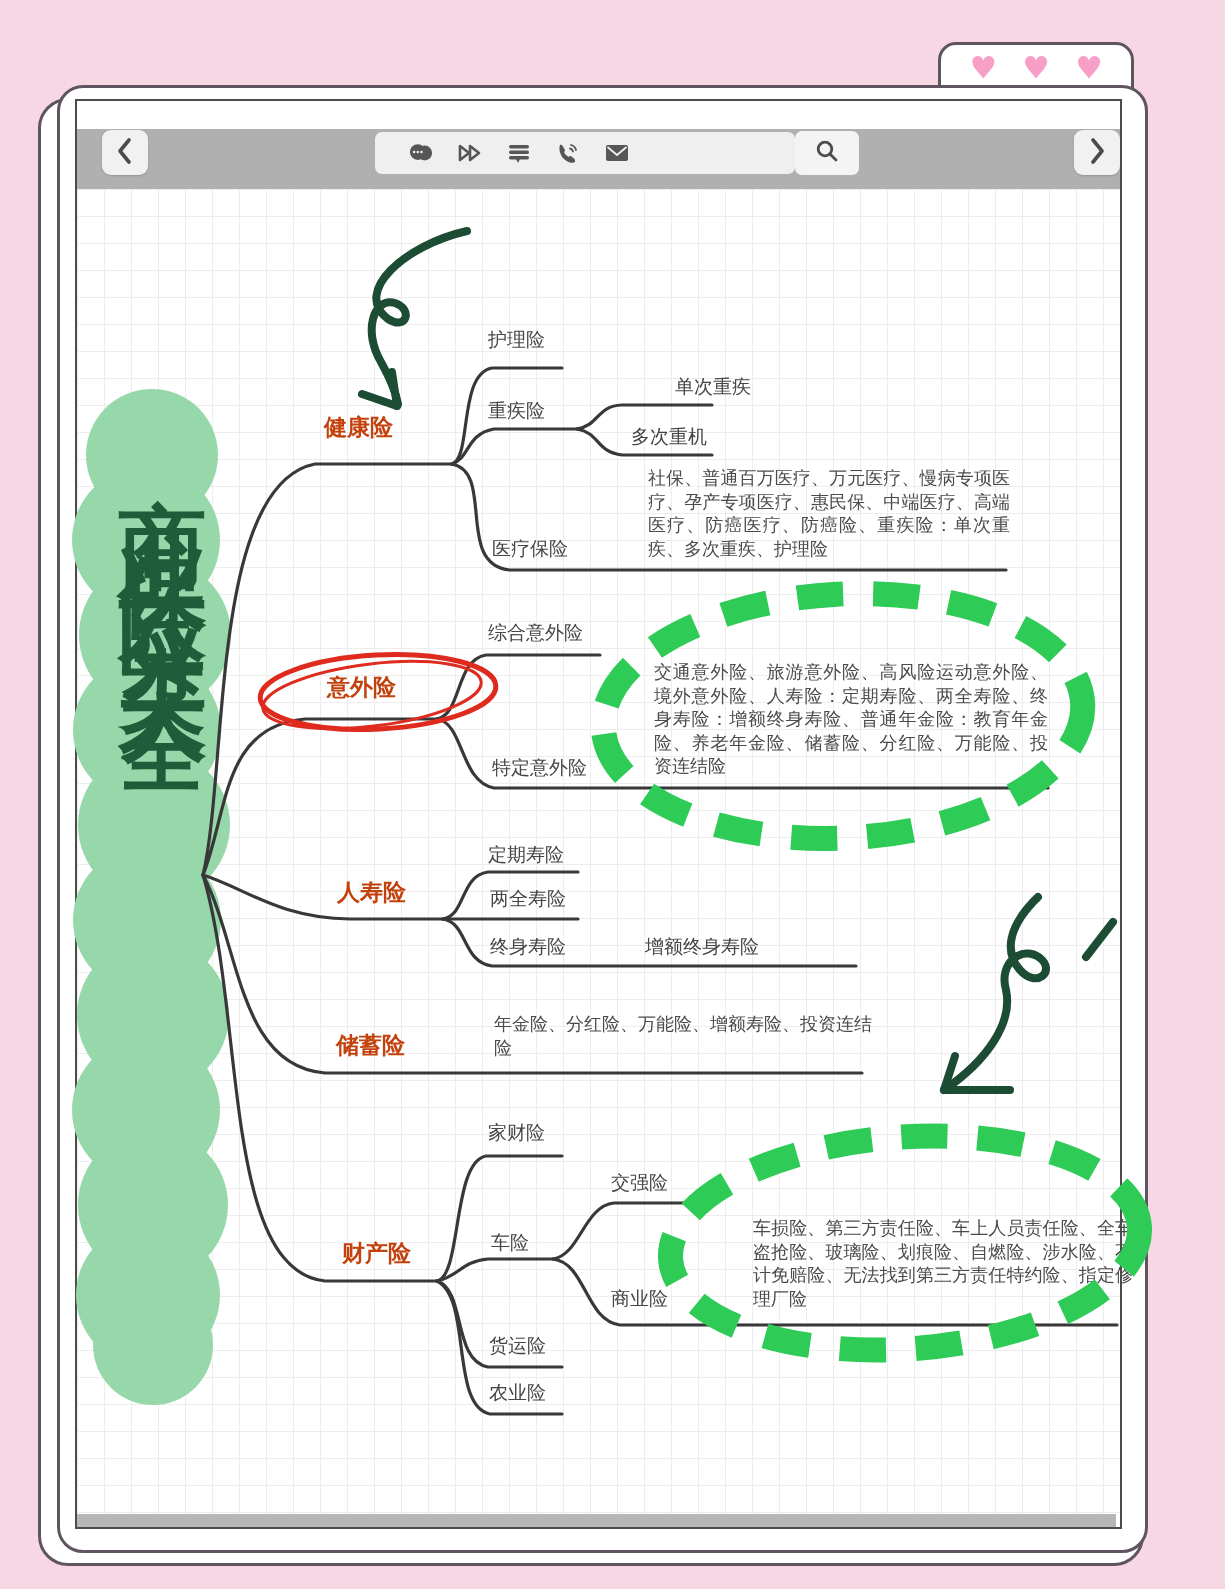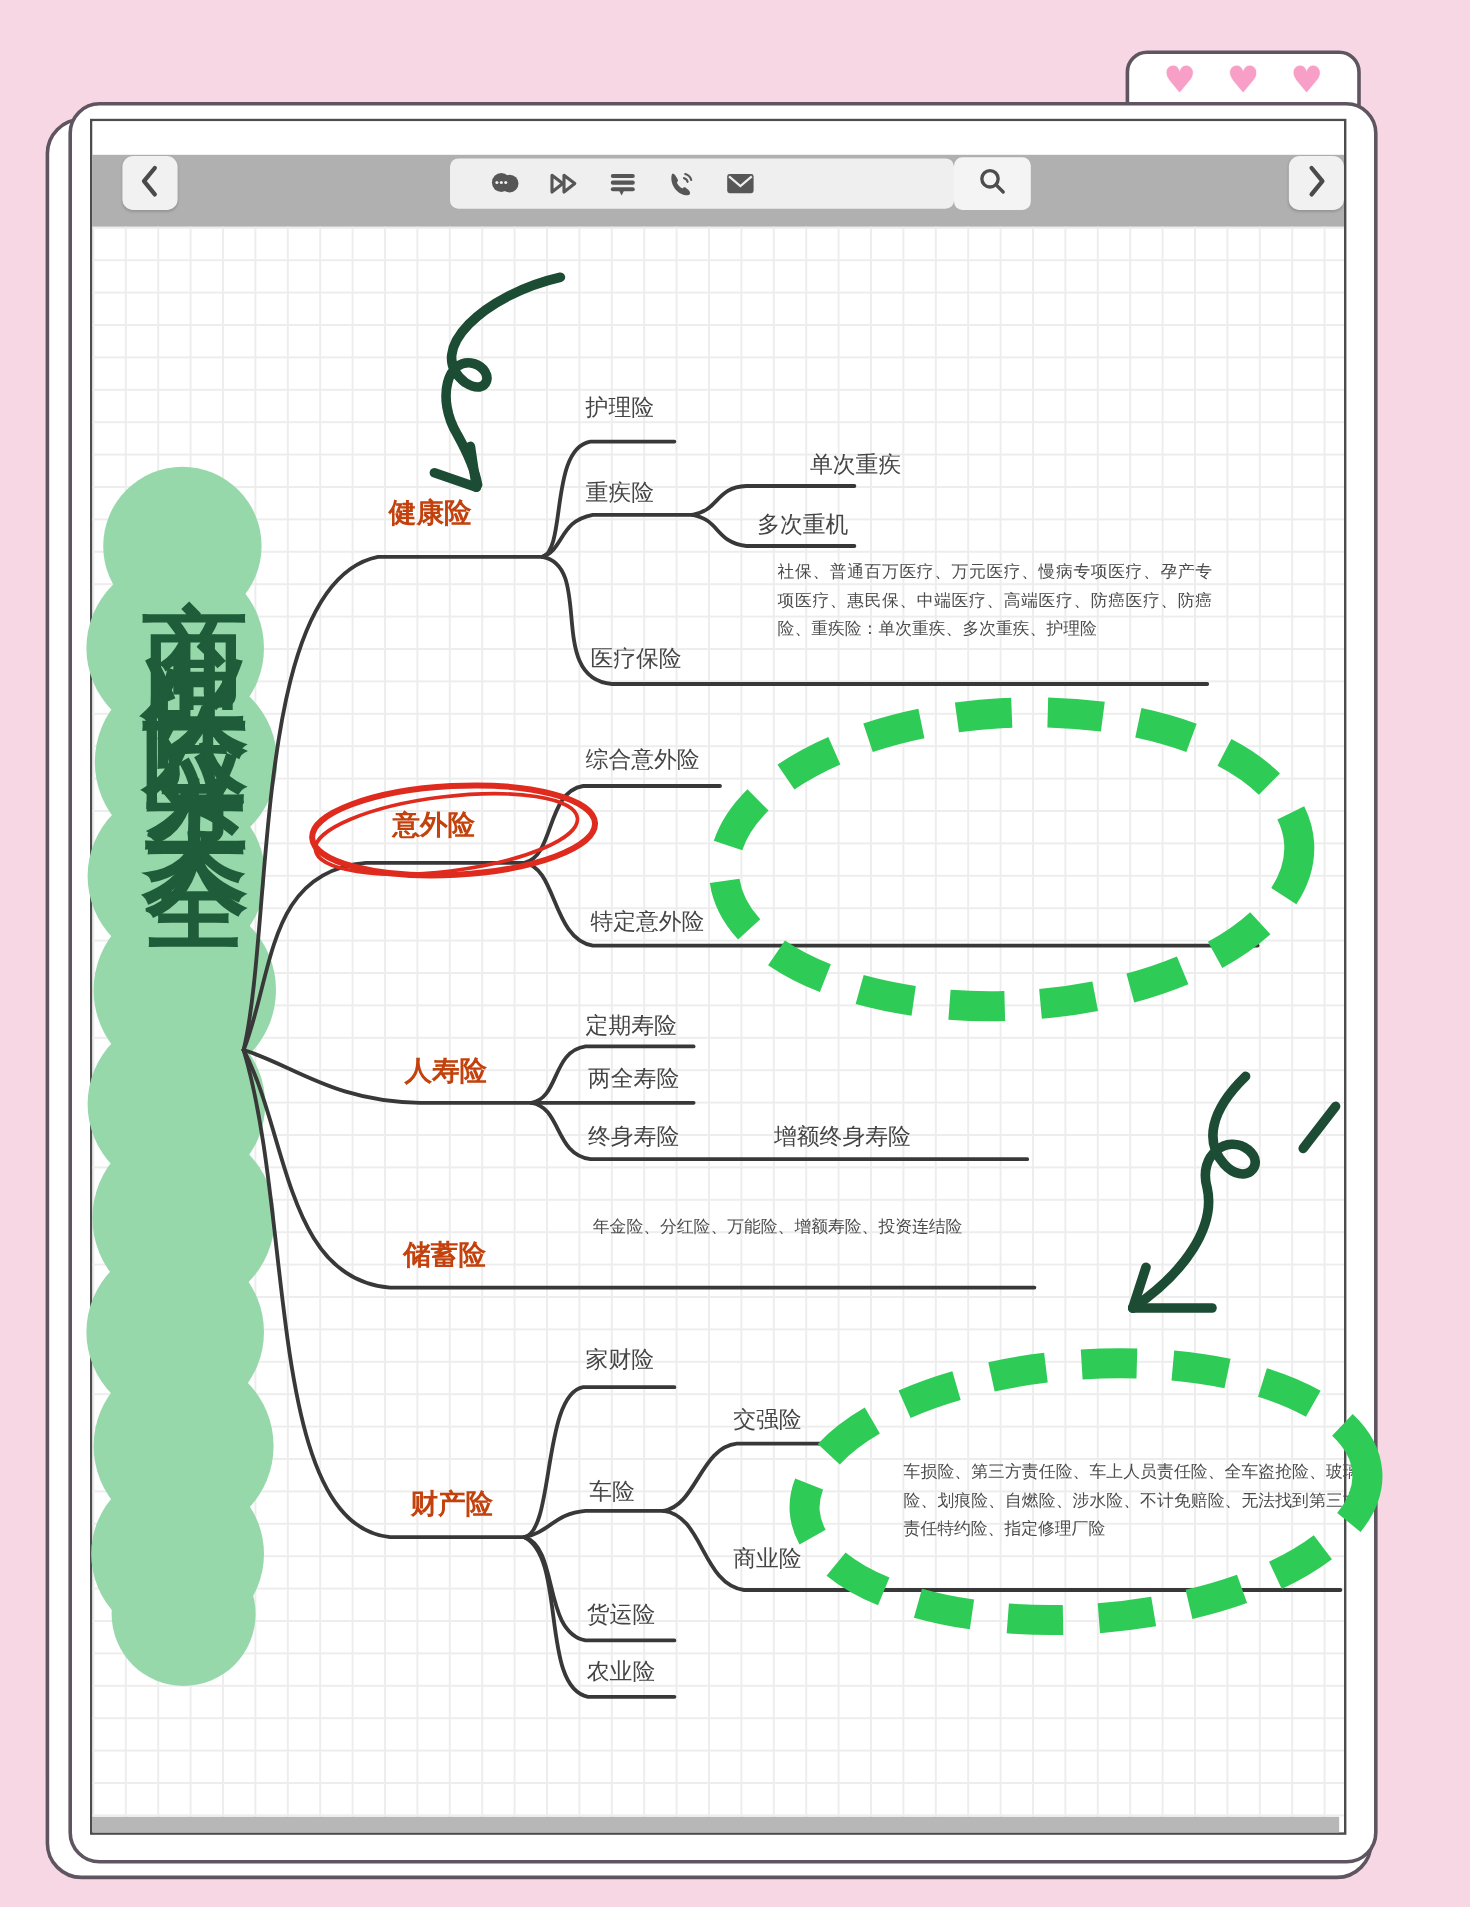--- a/index.html
+++ b/index.html
@@ -37,21 +37,21 @@
   .bottom-bar{position:absolute;left:0;top:1413px;width:1039px;height:14px;background:#b7b7b7;}
 
   
   .layer{position:absolute;left:0;top:0;width:1225px;height:1589px;pointer-events:none;}
   .lines-layer{z-index:4;}
   .labels-layer{position:absolute;left:0;top:0;width:1225px;height:1589px;z-index:5;pointer-events:none;}
   .deco-layer{z-index:6;}
 
   .node{position:absolute;color:#454545;font-size:19px;white-space:nowrap;}
   .node.main{font-weight:bold;font-size:23px;color:#c2410c;}
-  .detail{position:absolute;color:#4b4b4b;font-size:14px;line-height:23.5px;text-align:justify;}
+  .detail{position:absolute;color:#4b4b4b;font-size:18px;line-height:23.5px;text-align:justify;}
 
   .vertical-title{position:absolute;left:104px;top:426px;writing-mode:vertical-rl;
                   font-size:88px;font-weight:bold;letter-spacing:30px;color:#1f5c39;z-index:5;
                   font-family:"DejaVu Sans","Liberation Sans",sans-serif;}
 </style>
 </head>
 <body>
 
 <div class="stage">
 
@@ -182,20 +182,21 @@
     <div class="node" style="left:488px;top:327px;">护理险</div>
     <div class="node" style="left:488px;top:398px;">重疾险</div>
     <div class="node" style="left:630px;top:374px;margin-left:45px;">单次重疾</div>
     <div class="node" style="left:631px;top:424px;">多次重机</div>
     <div class="node" style="left:492px;top:536px;">医疗保险</div>
     <div class="detail" style="left:648px;top:466px;width:362px;">社保、普通百万医疗、万元医疗、慢病专项医疗、孕产专项医疗、惠民保、中端医疗、高端医疗、防癌医疗、防癌险、重疾险：单次重疾、多次重疾、护理险</div>
 
     <div class="node main" style="left:327px;top:672px;font-family:Liberation Mono, monospace;">意外险</div>
     <div class="node" style="left:488px;top:620px;">综合意外险</div>
     <div class="node" style="left:492px;top:755px;">特定意外险</div>
+    <div class="detail" style="left:654px;top:660px;width:394px;">交通意外险、旅游意外险、高风险运动意外险、境外意外险、人寿险：定期寿险、两全寿险、终身寿险：增额终身寿险、普通年金险：教育年金险、养老年金险、储蓄险、分红险、万能险、投资连结险</div>
 
     <div class="node main" style="left:337px;top:877px;">人寿险</div>
     <div class="node" style="left:488px;top:842px;">定期寿险</div>
     <div class="node" style="left:490px;top:886px;">两全寿险</div>
     <div class="node" style="left:490px;top:934px;">终身寿险</div>
     <div class="node" style="left:645px;top:934px;">增额终身寿险</div>
 
     <div class="node main" style="left:336px;top:1030px;">储蓄险</div>
     <div class="detail" style="left:494px;top:1012px;width:378px;">年金险、分红险、万能险、增额寿险、投资连结险</div>
 

